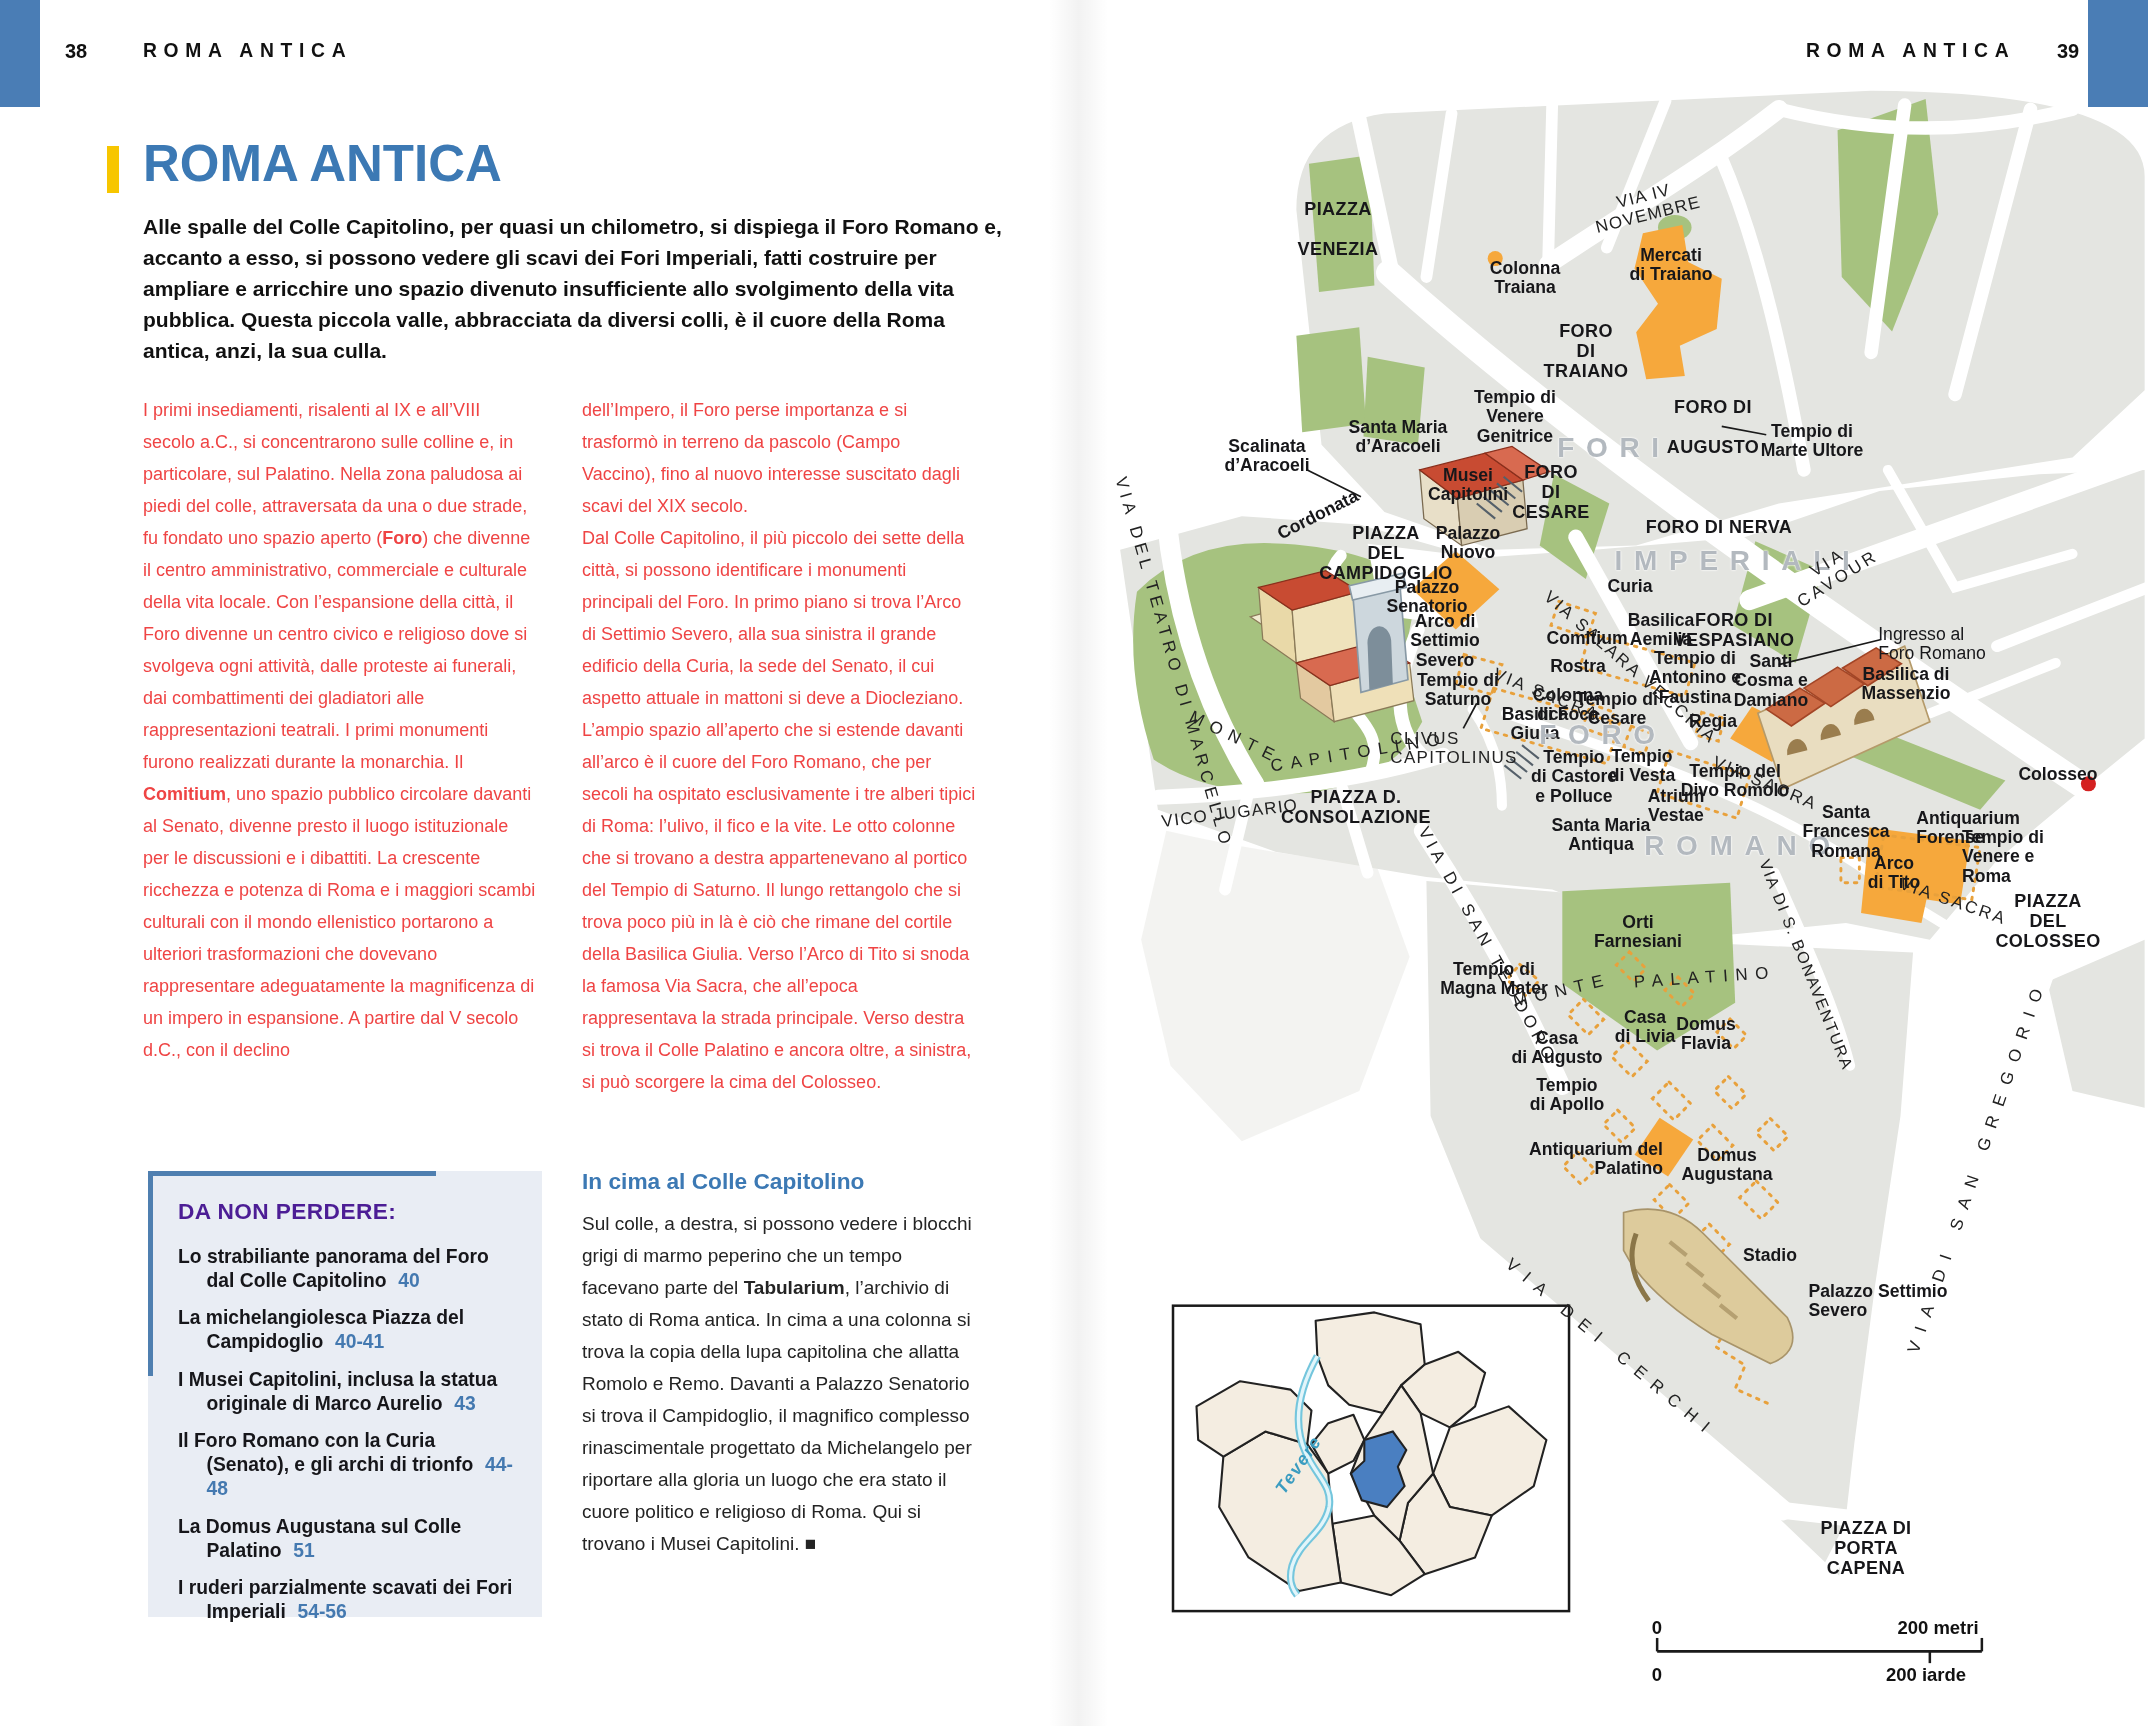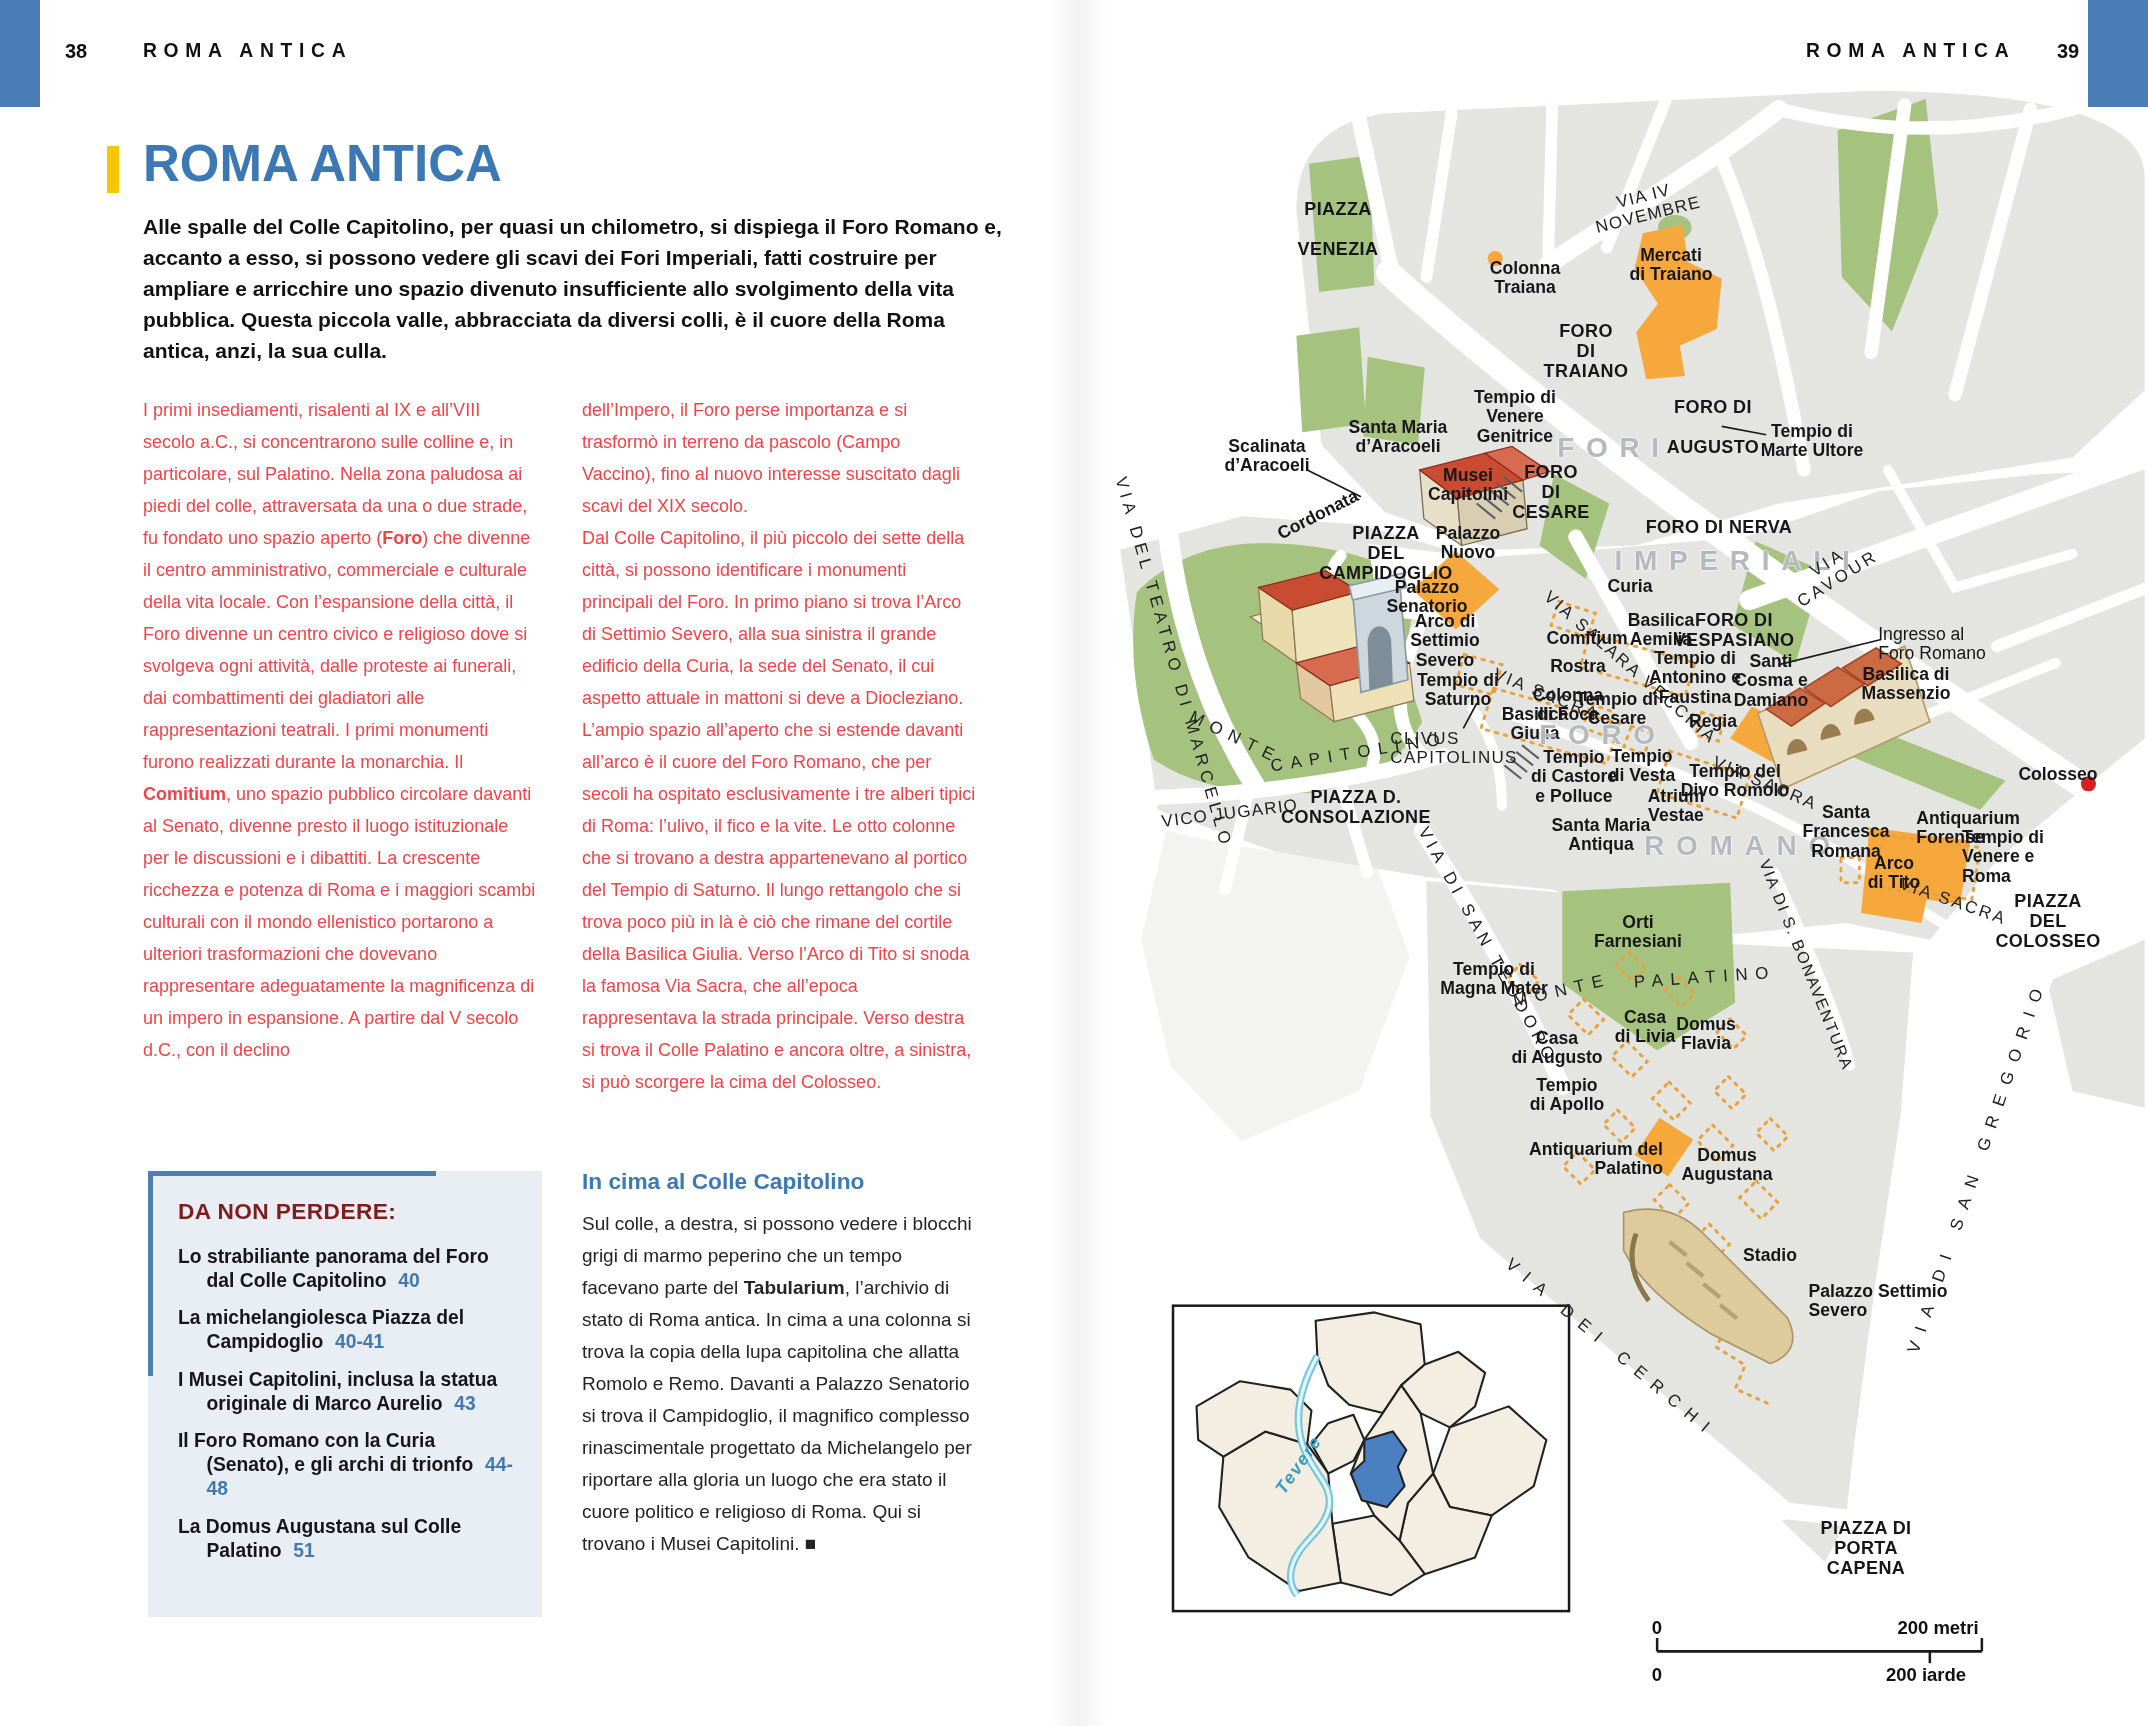--- a/index.html
+++ b/index.html
@@ -18,21 +18,21 @@
   #intro{left:143px;top:211px;width:864px;font-size:21px;line-height:31px;font-weight:bold;color:#111;}
   .col{position:absolute;top:394px;font-size:18px;line-height:32px;color:#ef4444;white-space:pre-line;}
   #col1{left:143px;width:393px;}
   #col2{left:582px;width:394px;}
   #h2cima{left:582px;top:1168px;font-size:22.7px;font-weight:bold;color:#3c79b4;}
   #col2b{left:582px;top:1208px;width:394px;position:absolute;font-size:19px;line-height:32px;color:#242424;}
   
   #dnp{left:148px;top:1171px;width:394px;height:446px;background:#e9edf4;}
   #dnp .bt{position:absolute;top:0;left:0;width:73%;height:5px;background:#4f7fb0;}
   #dnp .bl{position:absolute;top:0;left:0;width:5px;height:46%;background:#4f7fb0;}
-  #dnpTitle{position:absolute;left:30px;top:27px;font-size:22.7px;font-weight:bold;color:#7f1d1d;letter-spacing:0.4px;}
+  #dnpTitle{position:absolute;left:30px;top:27px;font-size:22.7px;font-weight:bold;color:#4c1d95;letter-spacing:0.4px;}
   #dnpList{position:absolute;left:30px;top:74px;width:336px;}
   .dnp-item{font-size:19.3px;line-height:24px;font-weight:bold;color:#16161a;
             padding-left:28.5px;text-indent:-28.5px;margin-bottom:13.4px;}
   .dnp-item .pg{color:#4479b0;margin-left:11.7px;}
   
   #maplabels{position:absolute;left:0;top:0;width:2148px;height:1727px;z-index:3;pointer-events:none;}
   .ml{position:absolute;white-space:pre-line;text-align:center;color:#17171a;line-height:1.1;}
   .poi{font-size:17.6px;font-weight:bold;}
   .poi-r{font-size:17.6px;font-weight:normal;}
   .caps{font-size:18px;font-weight:bold;letter-spacing:0.4px;}
@@ -243,20 +243,21 @@
 <div class="abs" id="dnp">
   <div class="bt"></div>
   <div class="bl"></div>
   <div id="dnpTitle">DA NON PERDERE:</div>
   <div id="dnpList">
       <div class="dnp-item"><span>Lo strabiliante panorama del Foro dal Colle Capitolino</span><span class="pg">40</span></div>
       <div class="dnp-item"><span>La michelangiolesca Piazza del Campidoglio</span><span class="pg">40-41</span></div>
       <div class="dnp-item"><span>I Musei Capitolini, inclusa la statua originale di Marco Aurelio</span><span class="pg">43</span></div>
       <div class="dnp-item"><span>Il Foro Romano con la Curia (Senato), e gli archi di trionfo</span><span class="pg">44-48</span></div>
       <div class="dnp-item"><span>La Domus Augustana sul Colle Palatino</span><span class="pg">51</span></div>
+      <div class="dnp-item"><span>I ruderi parzialmente scavati dei Fori Imperiali</span><span class="pg">54-56</span></div>
     </div>
 </div>
 
 <div id="maplabels">
     <div class="ml street" style="left: 1646px; top: 206px; transform: translate(-50%, -50%) rotate(-14deg);">VIA IV
 NOVEMBRE</div>
     <div class="ml caps" style="left: 1338px; top: 230px; transform: translate(-50%, -50%) rotate(0deg);">PIAZZA
 
 VENEZIA</div>
     <div class="ml poi" style="left: 1525px; top: 278px; transform: translate(-50%, -50%) rotate(0deg);">Colonna

